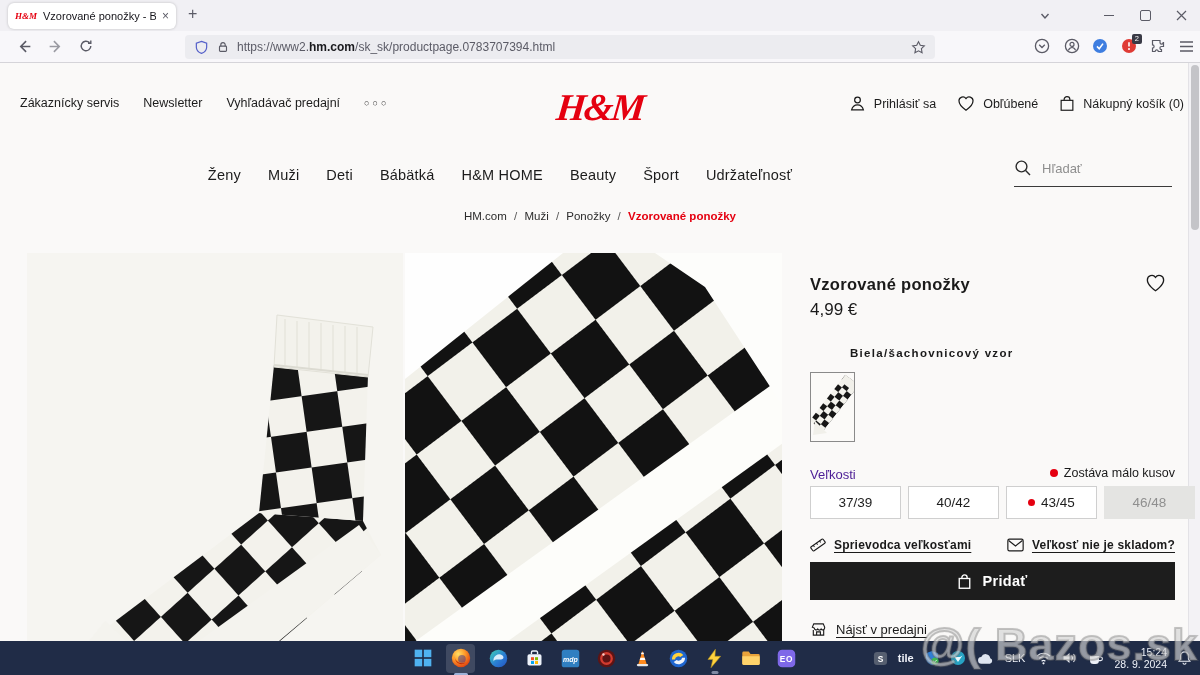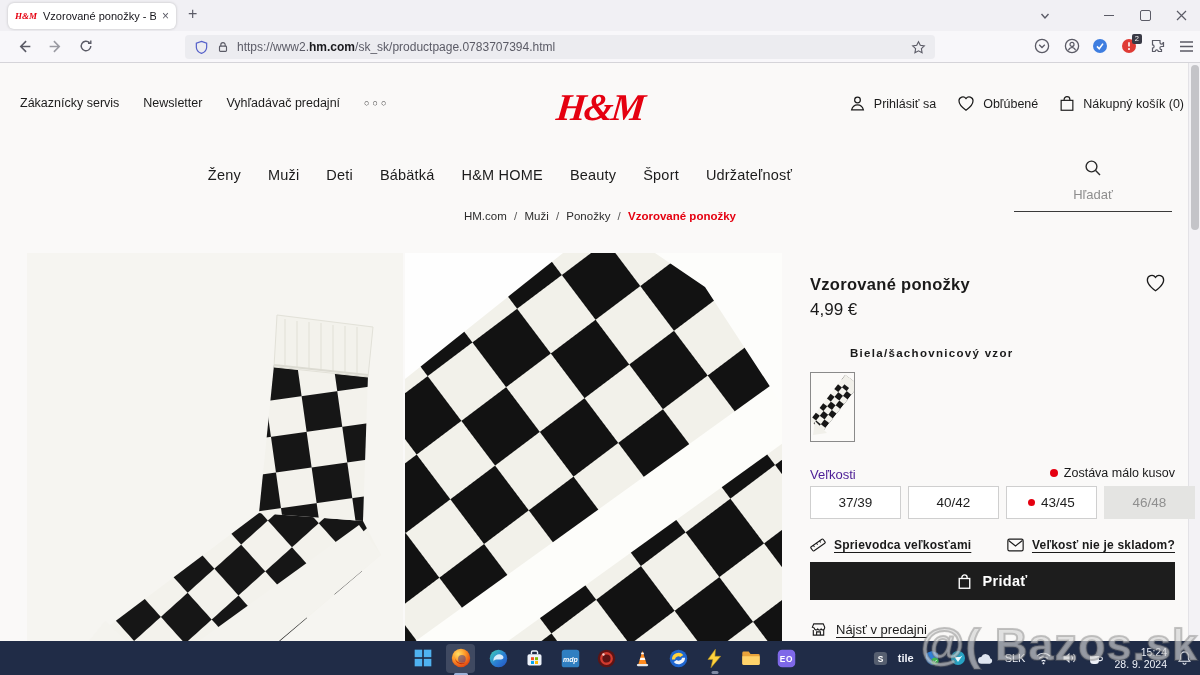--- a/index.html
+++ b/index.html
@@ -43,21 +43,21 @@
   .logo{position:absolute;left:0;right:0;top:22px;text-align:center;
     font-family:"Liberation Serif",serif;font-style:italic;font-weight:bold;font-size:38px;
     color:#e50010;letter-spacing:-2px;transform:skewX(-6deg);}
   .hdr-actions{position:absolute;right:16px;top:31px;display:flex;gap:20px;align-items:center;
     font-size:12.5px;color:#1c1c1c;}
   .hact{display:flex;align-items:center;gap:7px;}
 
   .site-nav{position:absolute;left:0;width:1000px;top:104px;display:flex;justify-content:center;
     gap:27px;font-size:14.5px;color:#1c1c1c;letter-spacing:.2px;}
   .search{position:absolute;right:28px;top:96px;width:158px;border-bottom:1px solid #3a3a3a;
-    padding-bottom:9px;display:flex;align-items:center;gap:10px;flex-direction:column;}
+    padding-bottom:9px;display:flex;align-items:center;gap:10px;}
   .search-ph{font-size:13px;color:#8e8e8e;}
 
   .breadcrumb{position:absolute;left:0;right:0;top:147px;text-align:center;font-size:11.5px;color:#2c2c2c;}
   .breadcrumb .sep{color:#555;margin:0 4px;}
   .breadcrumb .current{color:#e50010;font-weight:bold;}
 
   .images{position:absolute;left:27px;top:190px;display:flex;gap:2px;}
 
   
   .p-title{position:absolute;left:810px;top:212px;font-size:16.5px;font-weight:bold;

